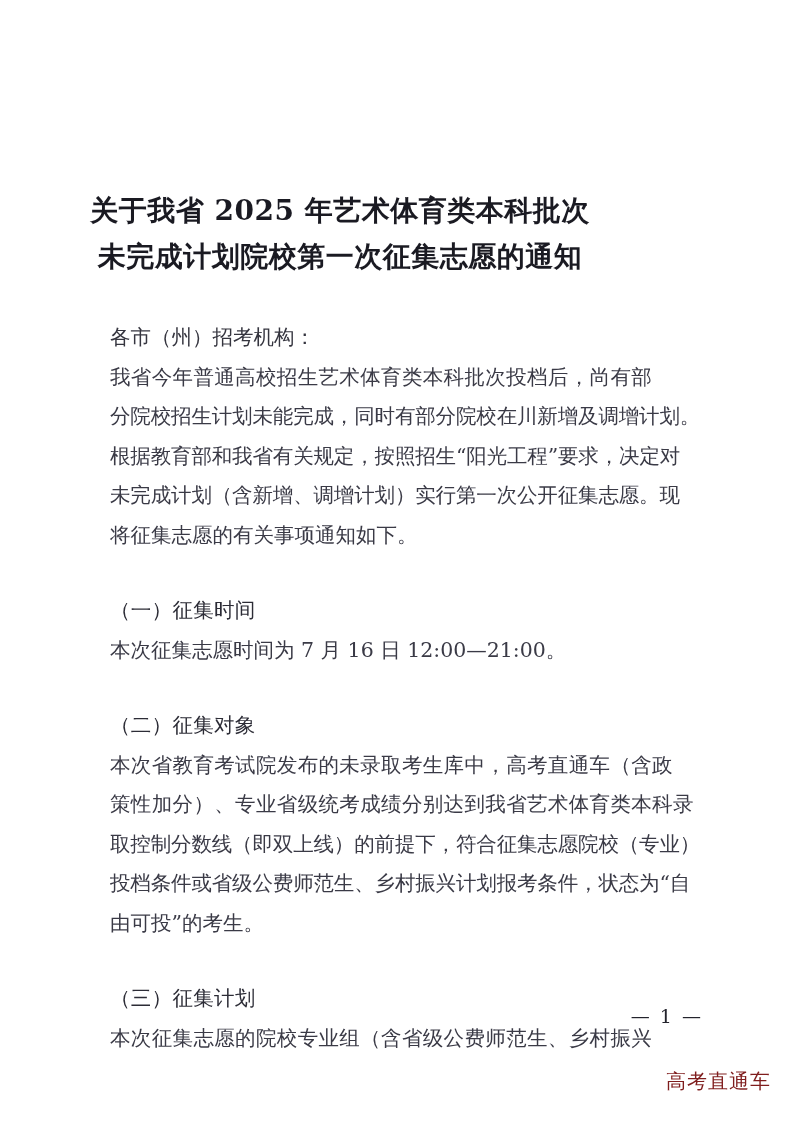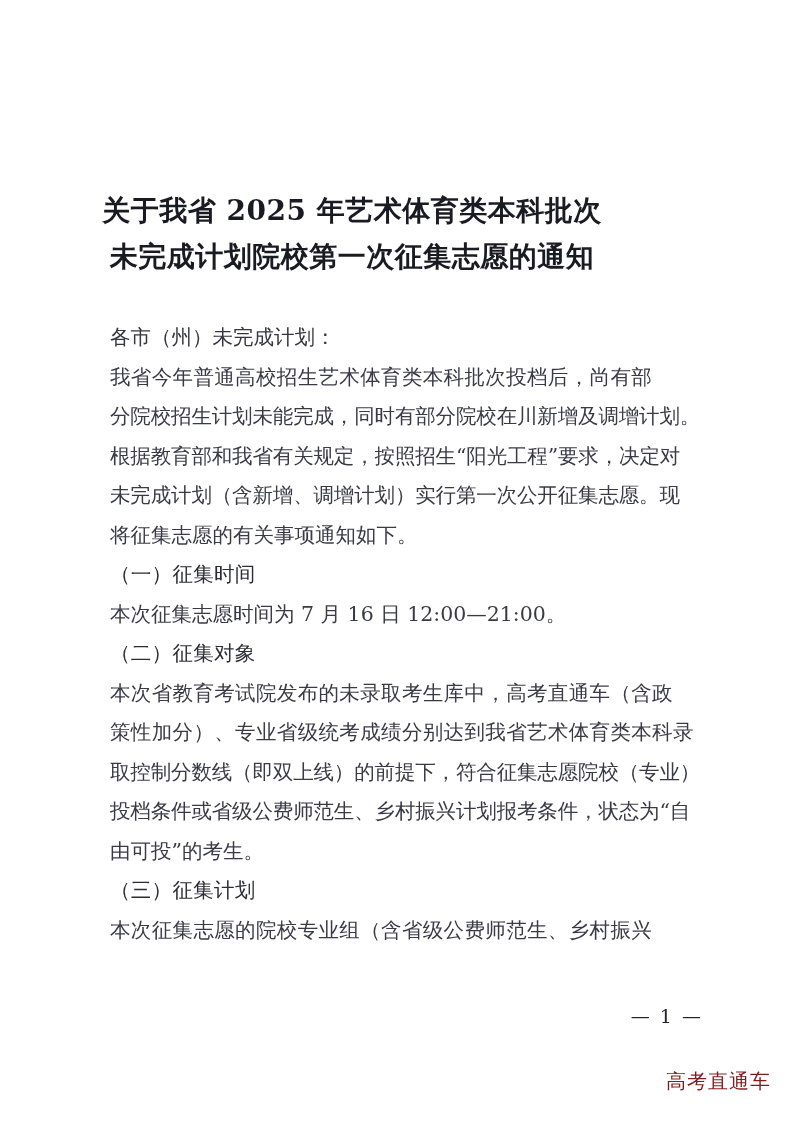--- a/index.html
+++ b/index.html
@@ -25,21 +25,20 @@
     left: 0;
     top: 188px;
     width: 680px;
     text-align: center;
     font-family: "DejaVu Serif", "Liberation Serif", serif;
     font-weight: 700;
     font-size: 28px;
     line-height: 46px;
     letter-spacing: 0.5px;
     color: #1a1a22;
-    margin-left: 12px;
   }
   .doc-title .tline {
     display: block;
     white-space: pre;
   }
 
   
   .body-block {
     position: absolute;
     left: 110px;
@@ -59,20 +58,21 @@
     color: #35353f;
   }
   .ln.heading {
     font-weight: 700;
     color: #16161c;
     letter-spacing: 0.4px;
   }
   .ln.subheading {
     color: #2c2c36;
     letter-spacing: 0.3px;
+    margin-top: 36px;
   }
   .ln.justify-wide {
     letter-spacing: 0.35px;
   }
   .ln.justify-tight {
     letter-spacing: -0.15px;
   }
 
   
   .page-number {
@@ -109,21 +109,21 @@
 
 <div class="page">
 
   <div class="doc-title">
     <span class="tline">关于我省 2025 年艺术体育类本科批次</span>
     <span class="tline">未完成计划院校第一次征集志愿的通知</span>
   </div>
 
   <div class="body-block">
 
-    <div class="ln salutation">各市（州）未完成计划：</div>
+    <div class="ln salutation">各市（州）招考机构：</div>
 
     <div class="ln justify-wide">我省今年普通高校招生艺术体育类本科批次投档后，尚有部</div>
     <div class="ln justify-tight">分院校招生计划未能完成，同时有部分院校在川新增及调增计划。</div>
     <div class="ln justify-tight">根据教育部和我省有关规定，按照招生“阳光工程”要求，决定对</div>
     <div class="ln justify-tight">未完成计划（含新增、调增计划）实行第一次公开征集志愿。现</div>
     <div class="ln">将征集志愿的有关事项通知如下。</div>
 
     <div class="ln subheading">（一）征集时间</div>
     <div class="ln">本次征集志愿时间为 7 月 16 日 12:00—21:00。</div>
 

